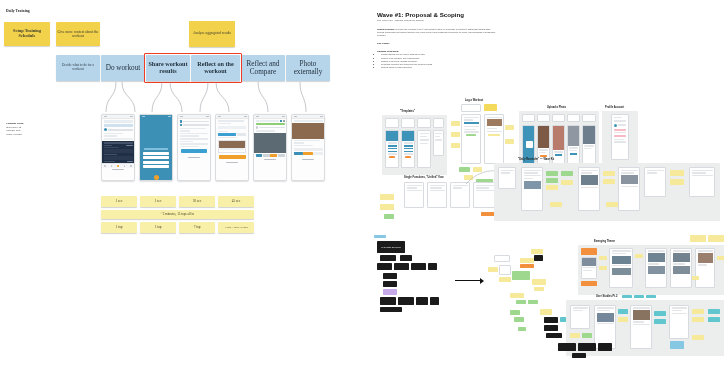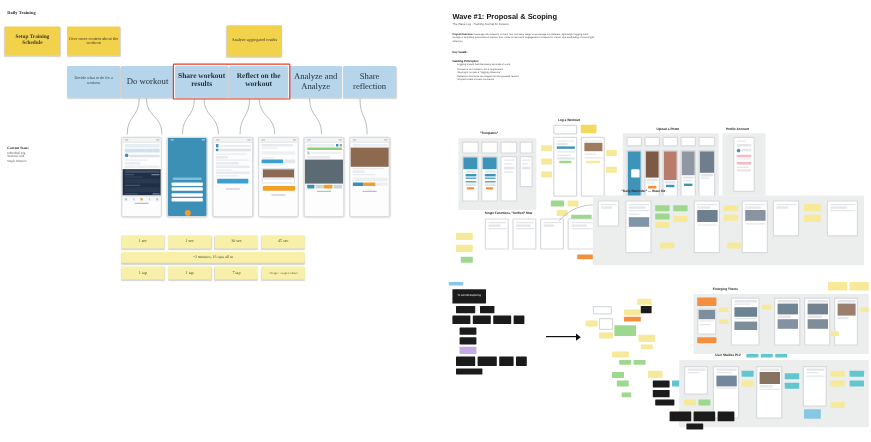--- a/index.html
+++ b/index.html
@@ -95,24 +95,24 @@
     <div class="abs stage big" style="left:101px;top:55px;width:44px;height:26px;padding:1px;">
       <span>Do workout</span>
     </div>
     <div class="abs stage bold" style="left:146px;top:55px;width:44px;height:26px;padding:1px;">
       <span>Share workout results</span>
     </div>
     <div class="abs stage bold" style="left:191px;top:55px;width:49px;height:26px;padding:1px;">
       <span>Reflect on the workout</span>
     </div>
     <div class="abs stage big" style="left:241px;top:55px;width:44px;height:26px;padding:1px;">
-      <span>Analyze and Analyze</span>
+      <span>Reflect and Compare</span>
     </div>
     <div class="abs stage big" style="left:286px;top:55px;width:44px;height:26px;padding:1px;">
-      <span>Share reflection</span>
+      <span>Photo externally</span>
     </div>
 
     <div class="abs hl" style="left:144px;top:53px;width:98px;height:30px;"></div>
 
     <svg class="conn" style="left:0;top:78px;width:360px;height:40px;" viewBox="0 0 360 40">
       <g fill="none" stroke="#8a8f96" stroke-width=".5">
         <path d="M116 4 C116 20, 106 18, 106 34"></path>
         <path d="M122 4 C122 20, 135 18, 135 34"></path>
         <path d="M162 4 C162 20, 152 18, 152 34"></path>
         <path d="M170 4 C170 20, 182 18, 182 34"></path>

